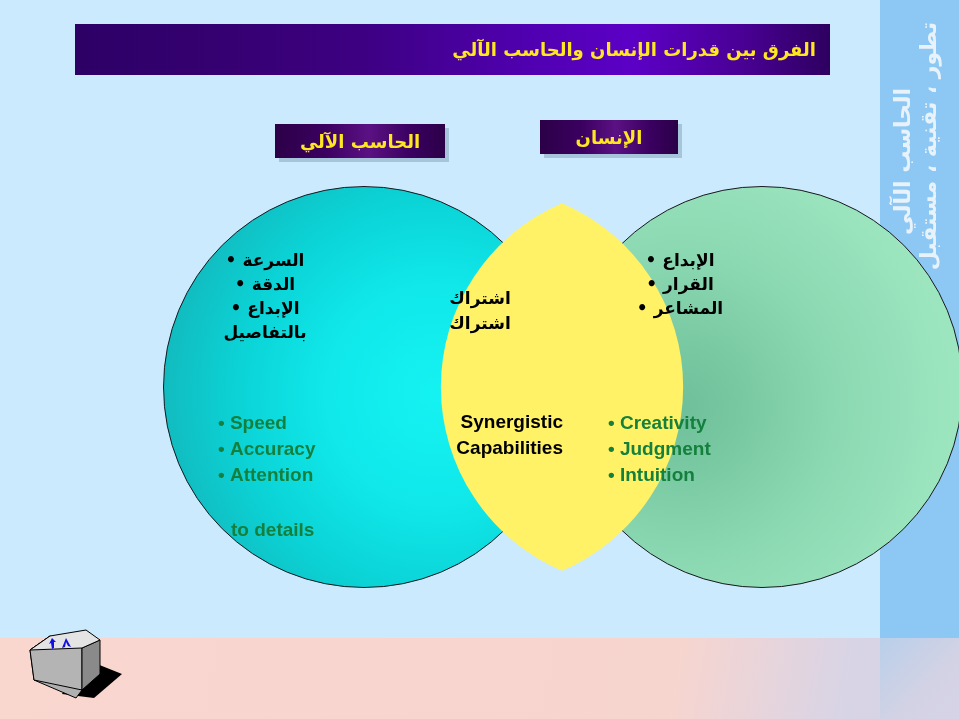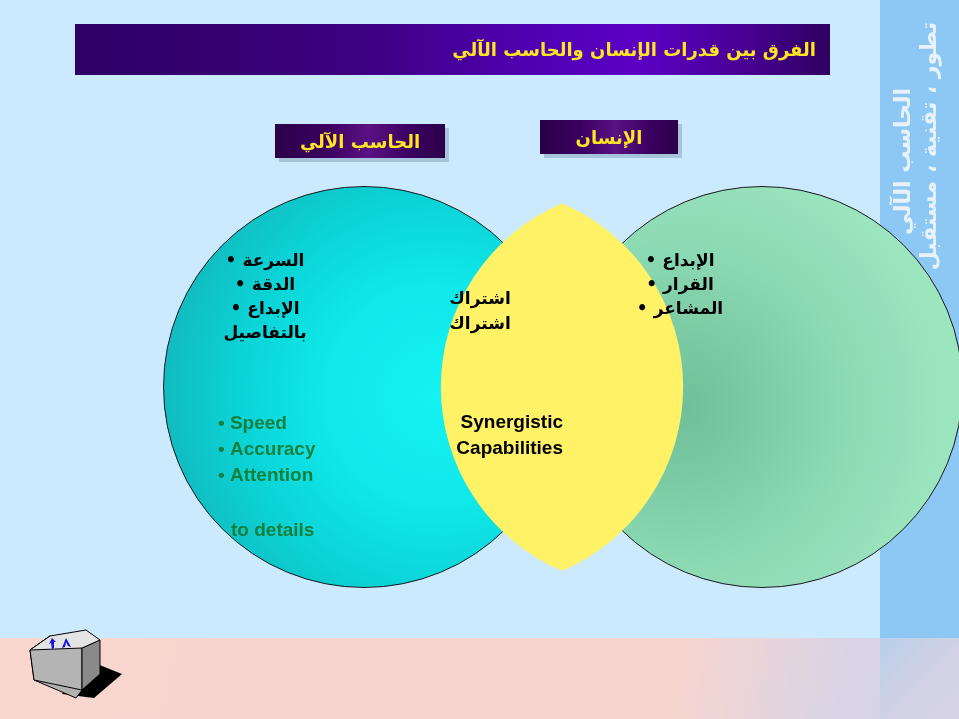--- a/index.html
+++ b/index.html
@@ -264,20 +264,25 @@
       <span>الإبداع</span> •
     </div>
     <div>
       <span>القرار</span> •
     </div>
     <div>
       <span>المشاعر</span> •
     </div>
   </div>
 
+  <div class="txt-block en-list" id="right-english">
+    <div>•&nbsp;<span>Creativity</span></div>
+    <div>•&nbsp;<span>Judgment</span></div>
+    <div>•&nbsp;<span>Intuition</span></div>
+  </div>
 
   <div class="txt-block" id="center-arabic">
     <div>اشتراك</div>
     <div>اشتراك</div>
   </div>
 
   <div class="txt-block" id="center-english">
     <div>Synergistic</div>
     <div>Capabilities</div>
   </div>

